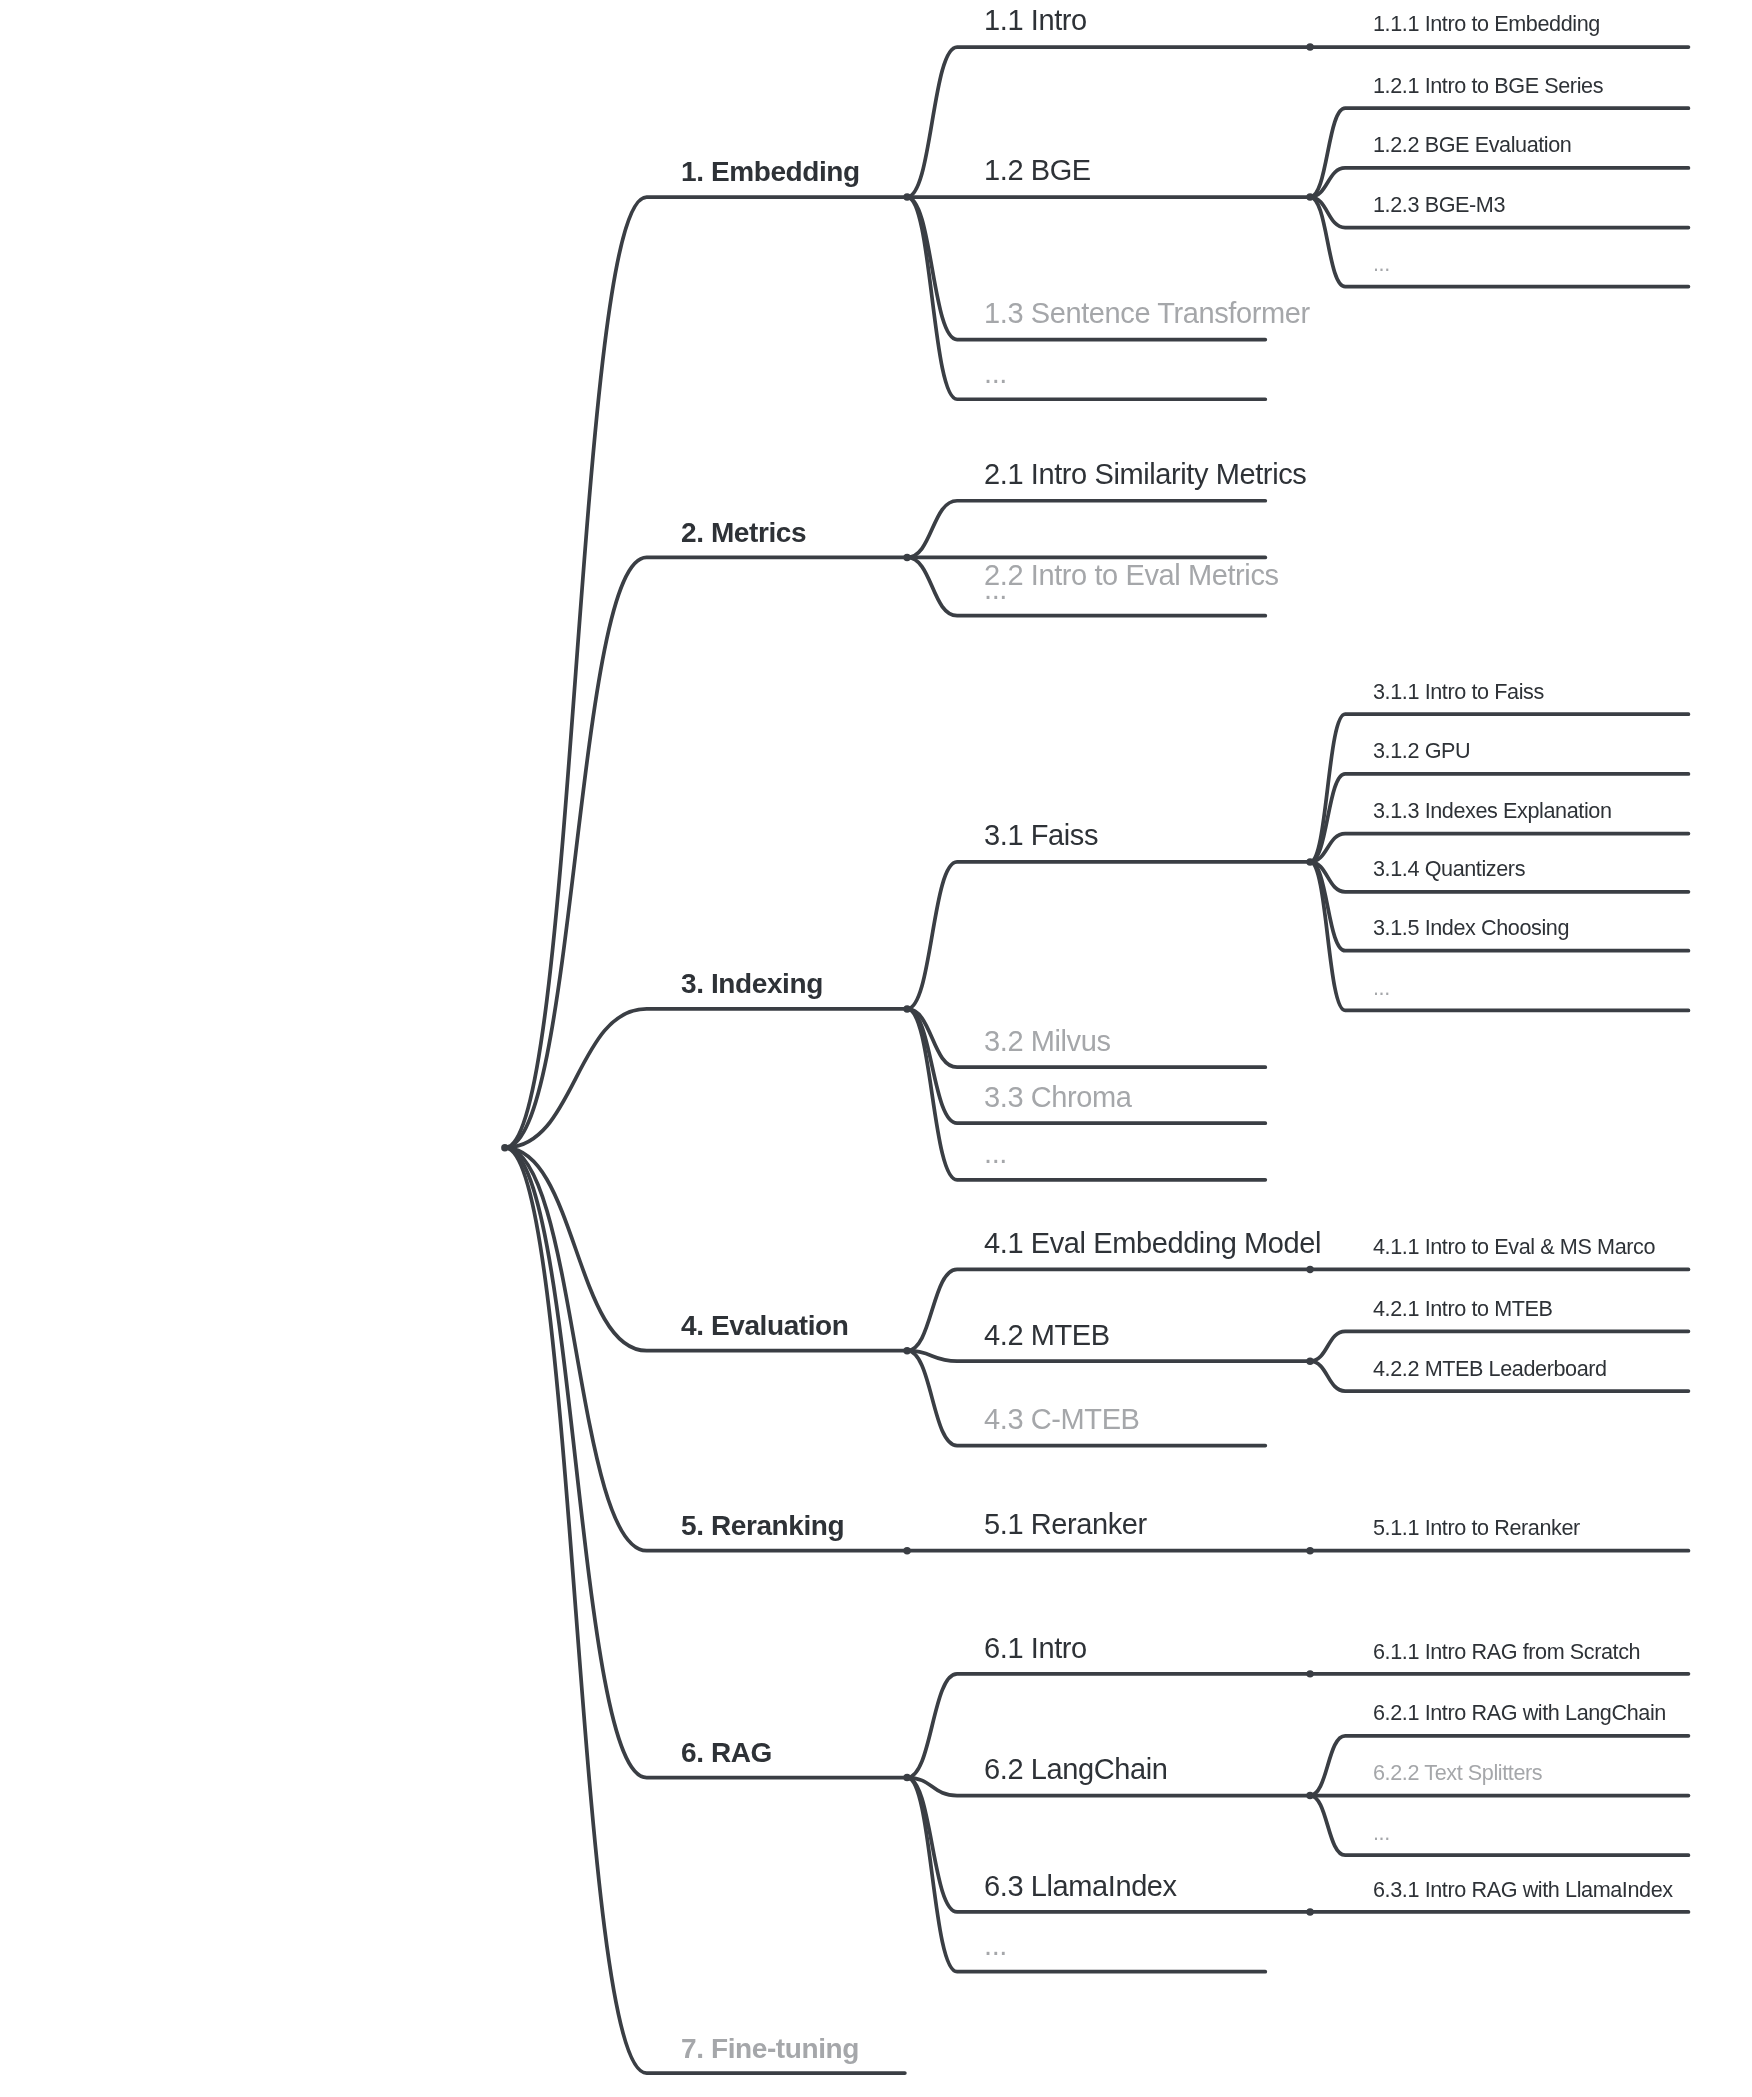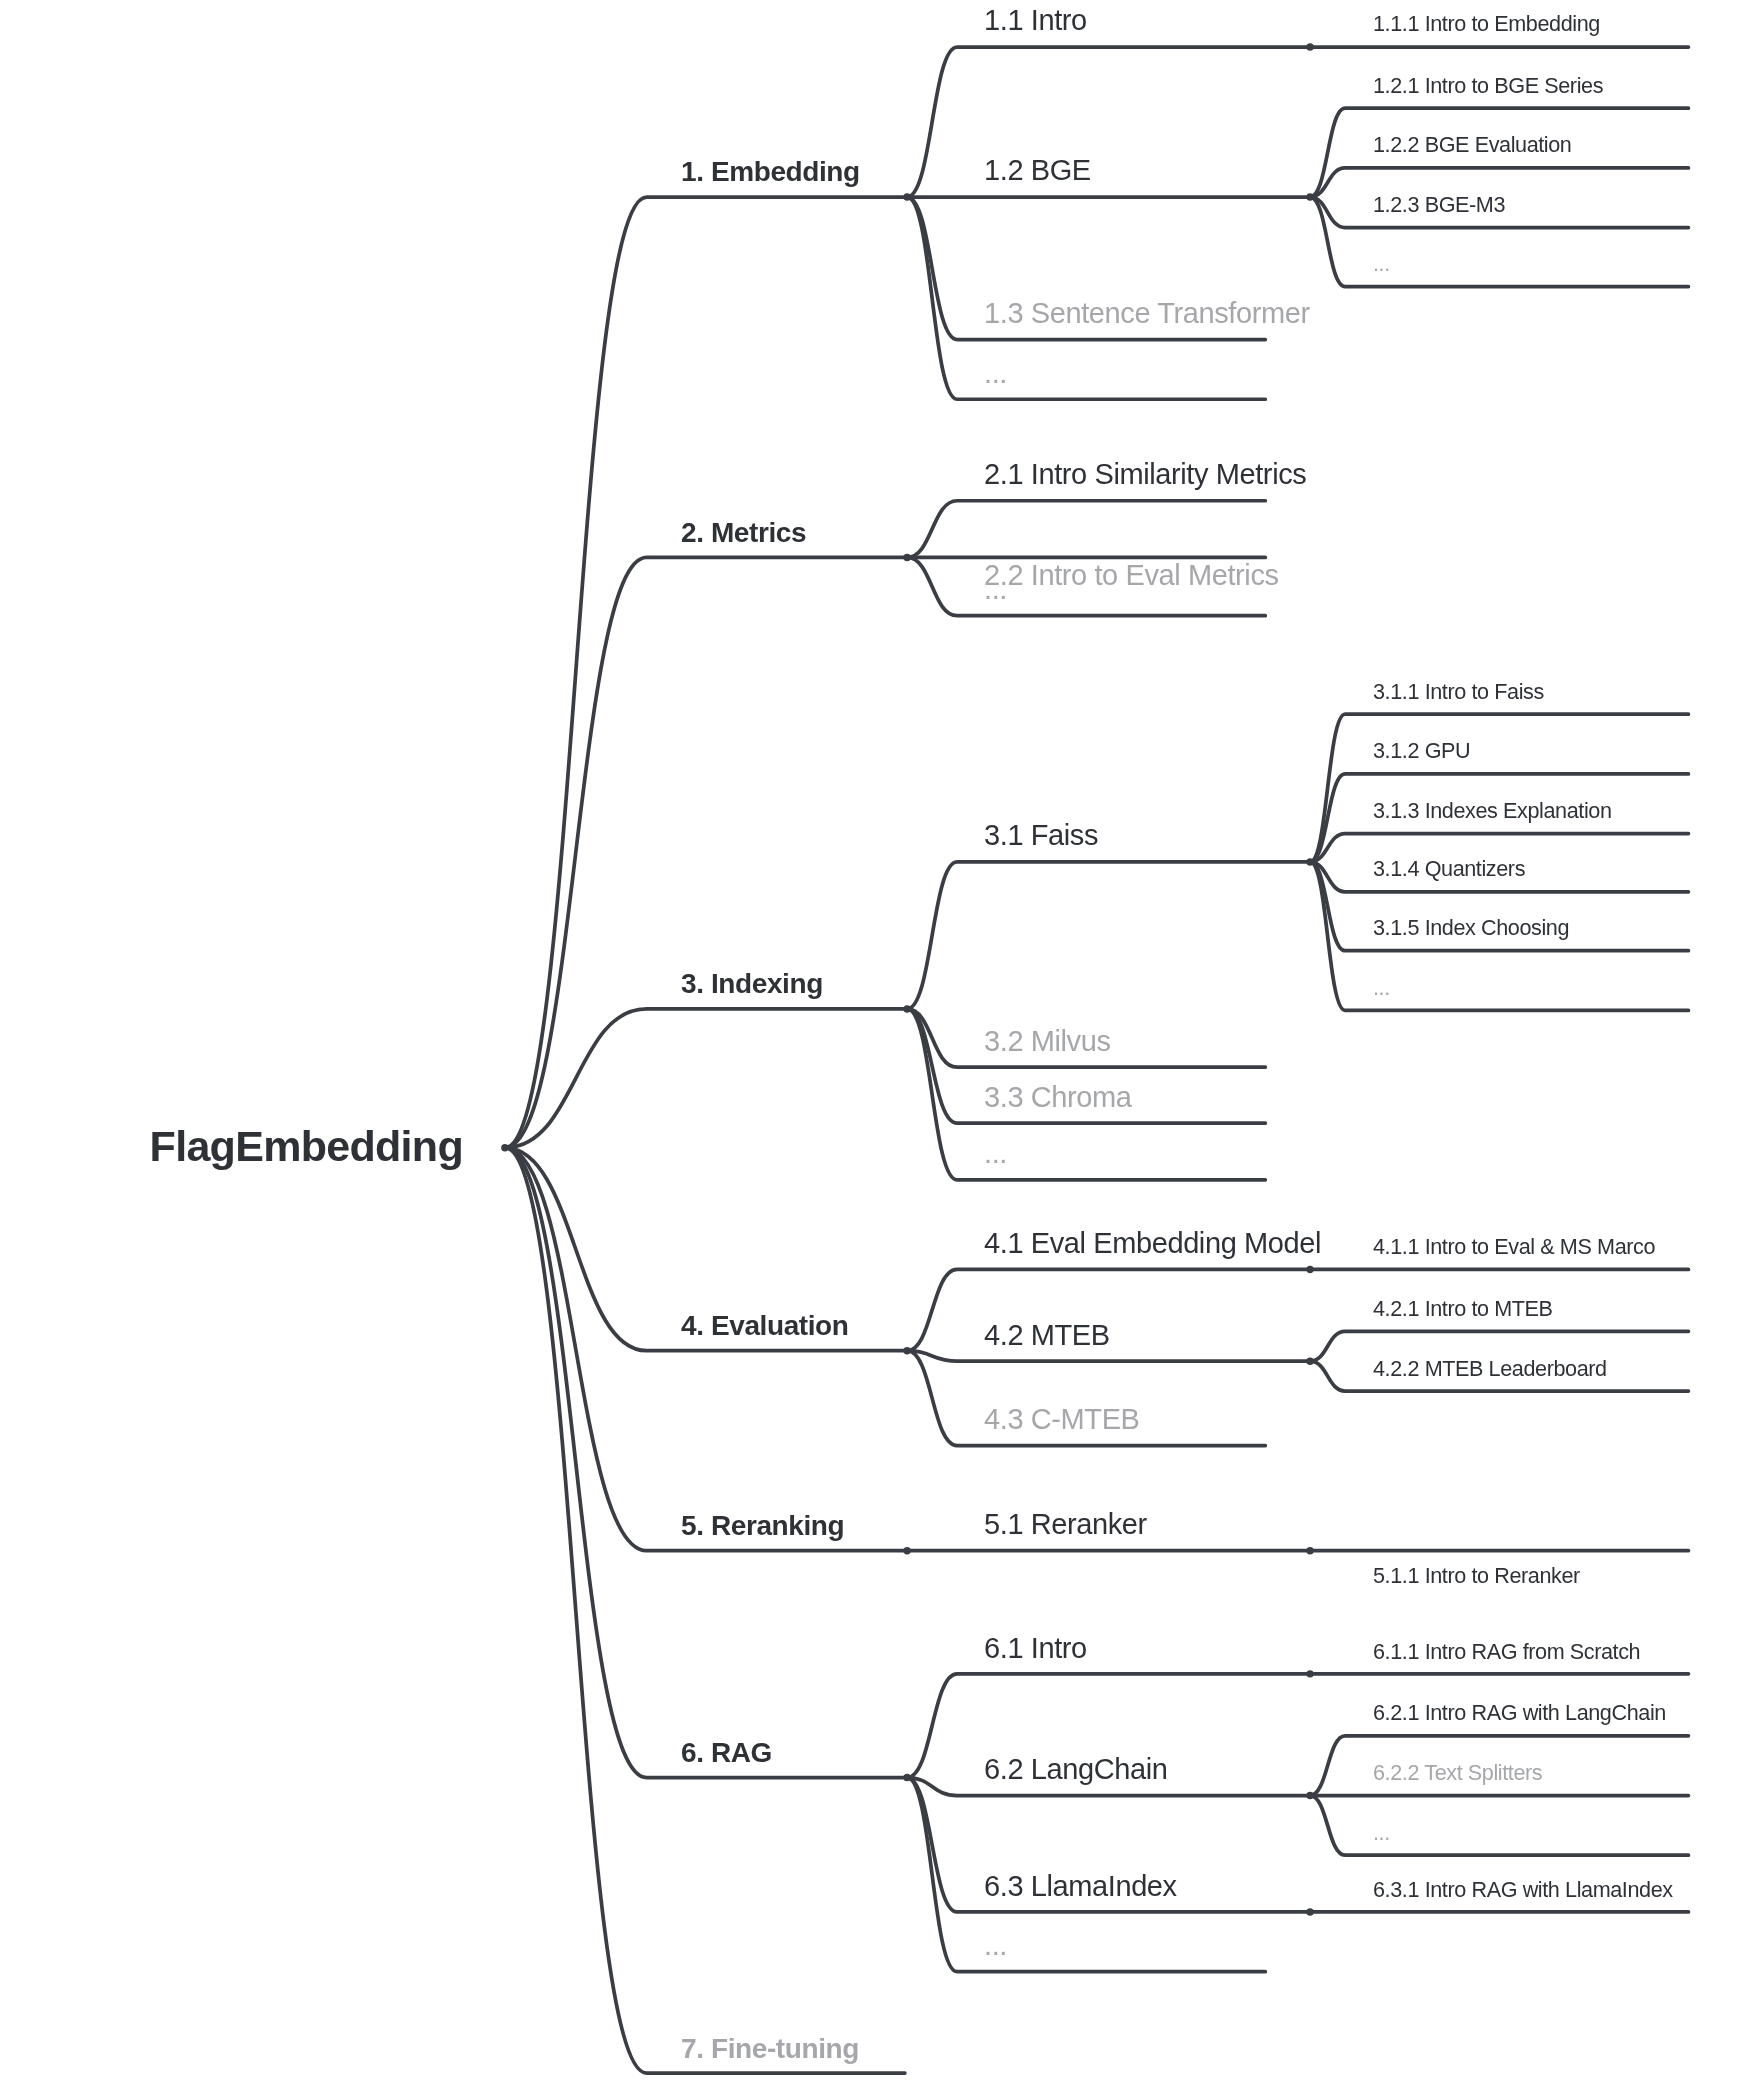--- a/index.html
+++ b/index.html
@@ -101,21 +101,20 @@
       <path d="M 1755 2406 C 1778.5 2406, 1778.5 2326, 1802 2326 H 2262"></path>
       <path d="M 1755 2406 C 1778.5 2406, 1778.5 2406, 1802 2406 H 2262"></path>
       <path d="M 1755 2406 C 1778.5 2406, 1778.5 2486, 1802 2486 H 2262"></path>
       <path d="M 1215 2382 C 1248.5 2382, 1248.5 2562, 1282 2562 H 1755"></path>
       <circle cx="1755" cy="2562" r="5" fill="#3a3e44"></circle>
       <path d="M 1755 2562 C 1778.5 2562, 1778.5 2562, 1802 2562 H 2262"></path>
       <path d="M 1215 2382 C 1248.5 2382, 1248.5 2642, 1282 2642 H 1695"></path>
       <path d="M 676 1538 C 771 1538, 771 2778, 866 2778 H 1212"></path>
     </svg>
   <div id="labels">
-    <div class="root-label">FlagEmbedding</div>
   <div class="label lvl1" style="left: 681px; top: 188px;">1. Embedding</div>
       <div class="label lvl2" style="left: 984px; top: 37px;">1.1 Intro</div>
       <div class="label lvl3" style="left: 1373px; top: 37px;">1.1.1 Intro to Embedding</div>
       <div class="label lvl2" style="left: 984px; top: 187px;">1.2 BGE</div>
       <div class="label lvl3" style="left: 1373px; top: 99px;">1.2.1 Intro to BGE Series</div>
       <div class="label lvl3" style="left: 1373px; top: 158px;">1.2.2 BGE Evaluation</div>
       <div class="label lvl3" style="left: 1373px; top: 218px;">1.2.3 BGE-M3</div>
       <div class="label lvl3 muted" style="left: 1373px; top: 277px;">...</div>
       <div class="label lvl2 muted" style="left: 984px; top: 330px;">1.3 Sentence Transformer</div>
       <div class="label lvl2 muted" style="left: 984px; top: 390px;">...</div>
@@ -136,21 +135,21 @@
       <div class="label lvl2 muted" style="left: 984px; top: 1170px;">...</div>
       <div class="label lvl1" style="left: 681px; top: 1342px;">4. Evaluation</div>
       <div class="label lvl2" style="left: 984px; top: 1260px;">4.1 Eval Embedding Model</div>
       <div class="label lvl3" style="left: 1373px; top: 1260px;">4.1.1 Intro to Eval &amp; MS Marco</div>
       <div class="label lvl2" style="left: 984px; top: 1352px;">4.2 MTEB</div>
       <div class="label lvl3" style="left: 1373px; top: 1322px;">4.2.1 Intro to MTEB</div>
       <div class="label lvl3" style="left: 1373px; top: 1382px;">4.2.2 MTEB Leaderboard</div>
       <div class="label lvl2 muted" style="left: 984px; top: 1436px;">4.3 C-MTEB</div>
       <div class="label lvl1" style="left: 681px; top: 1542px;">5. Reranking</div>
       <div class="label lvl2" style="left: 984px; top: 1541px;">5.1 Reranker</div>
-      <div class="label lvl3" style="left: 1373px; top: 1541px; margin-top: 48px;">5.1.1 Intro to Reranker</div>
+      <div class="label lvl3" style="left: 1373px; top: 1541px;">5.1.1 Intro to Reranker</div>
       <div class="label lvl1" style="left: 681px; top: 1769px;">6. RAG</div>
       <div class="label lvl2" style="left: 984px; top: 1665px;">6.1 Intro</div>
       <div class="label lvl3" style="left: 1373px; top: 1665px;">6.1.1 Intro RAG from Scratch</div>
       <div class="label lvl2" style="left: 984px; top: 1786px;">6.2 LangChain</div>
       <div class="label lvl3" style="left: 1373px; top: 1726px;">6.2.1 Intro RAG with LangChain</div>
       <div class="label lvl3 muted" style="left: 1373px; top: 1786px;">6.2.2 Text Splitters</div>
       <div class="label lvl3 muted" style="left: 1373px; top: 1846px;">...</div>
       <div class="label lvl2" style="left: 984px; top: 1903px;">6.3 LlamaIndex</div>
       <div class="label lvl3" style="left: 1373px; top: 1903px;">6.3.1 Intro RAG with LlamaIndex</div>
       <div class="label lvl2 muted" style="left: 984px; top: 1962px;">...</div>

